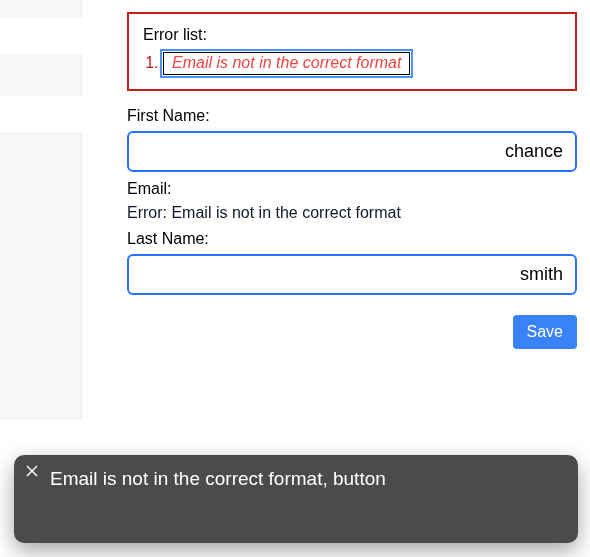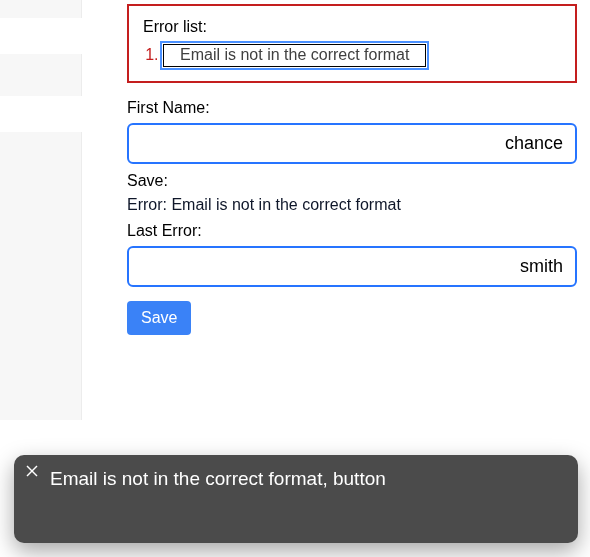--- a/index.html
+++ b/index.html
@@ -28,21 +28,21 @@
     width: 82px;
     height: 36px;
     background: #ffffff;
   }
   .sidebar-item-shadow.a { top: 18px; }
   .sidebar-item-shadow.b { top: 96px; }
 
   .content {
     position: absolute;
     left: 127px;
-    top: 4px;
+    top: 12px;
     width: 450px;
   }
 
   .error-box {
     border: 2px solid #c41e1e;
     padding: 10px 14px 14px 14px;
     margin-bottom: 16px;
   }
   .error-heading {
     font-size: 16px;
@@ -51,27 +51,28 @@
   }
   .error-list {
     margin: 0;
     padding: 0 0 0 20px;
     color: #c41e1e;
     font-size: 16px;
   }
   .error-list li { margin: 0; }
   .error-link {
     display: inline-block;
-    color: #404040;
+    color: #ef4444;
     text-decoration: none;
     border: 1px solid #000;
     outline: 2px solid #4a90ff;
     outline-offset: 1px;
-    padding: 0 16px;
+    padding: 0 8px;
     line-height: 1.3;
+    font-style: italic;
   }
 
   .field-label {
     display: block;
     font-size: 16px;
     color: #000;
     margin: 8px 0 6px 0;
   }
   .text-input {
     width: 100%;
@@ -86,22 +87,22 @@
   }
   .field-group { margin-bottom: 4px; }
   .inline-error {
     color: #0f172a;
     font-size: 16px;
     margin: 6px 0 4px 0;
   }
 
   .save-row {
     display: flex;
-    justify-content: flex-start;
-    margin-top: 14px;
+    justify-content: flex-end;
+    margin-top: 20px;
   }
   .save-button {
     background: #3a82f7;
     color: #ffffff;
     border: none;
     border-radius: 4px;
     padding: 8px 14px;
     font-size: 16px;
     cursor: pointer;
   }
@@ -148,26 +149,26 @@
       </li>
     </ol>
   </div>
 
   <div class="field-group">
     <label class="field-label">First Name:</label>
     <input class="text-input" type="text" value="chance" style="">
   </div>
 
   <div class="field-group">
-    <label class="field-label">Save:</label>
+    <label class="field-label">Email:</label>
     <div class="inline-error">Error: Email is not in the correct format</div>
   </div>
 
   <div class="field-group">
-    <label class="field-label">Last Error:</label>
+    <label class="field-label">Last Name:</label>
     <input class="text-input" type="text" value="smith" style="">
   </div>
 
   <div class="save-row">
     <button class="save-button">Save</button>
   </div>
 
 </div>
 
 <div class="sr-toast">

